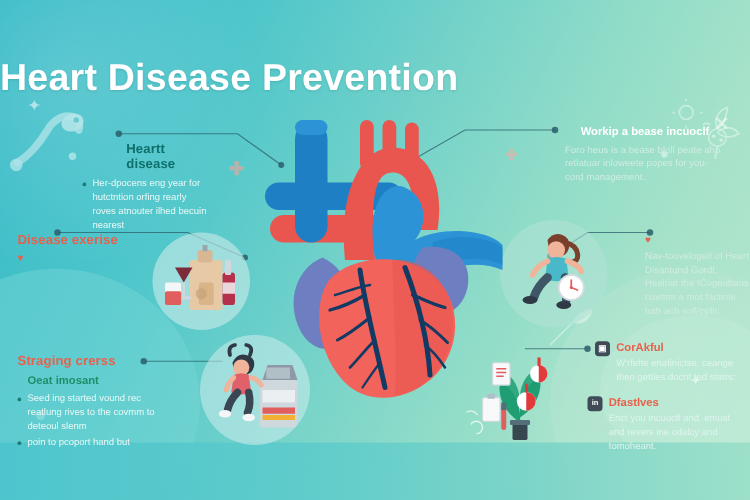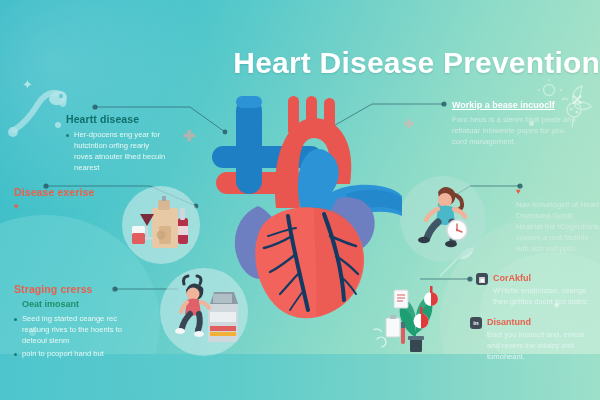--- a/index.html
+++ b/index.html
@@ -40,36 +40,36 @@
   .doodle{ position:absolute; pointer-events:none; opacity:.55; }
   .doodle svg{ display:block; }
   .sparkle{ position:absolute; color:rgba(255,255,255,.55); font-size:13px; pointer-events:none; line-height:1; }
   .dot-deco{ position:absolute; border-radius:50%; background:rgba(255,255,255,.45); pointer-events:none; }
   .cross{ position:absolute; pointer-events:none; color:rgba(255,160,150,.55);
           font-size:15px; font-weight:700; line-height:1; }
 
   
   .title{
     position:absolute; left:0; right:0; top:46px;
-    text-align:right;
+    text-align:left;
     font-size:30px; font-weight:700; letter-spacing:.2px;
     color:#ffffff;
     text-shadow:0 1px 2px rgba(0,70,80,.18);
   }
 
   
   #connectors{ position:absolute; inset:0; width:600px; height:400px; pointer-events:none; }
 
   
   .callout{ position:absolute; }
   .callout h3{
     font-size:10.5px; font-weight:700; letter-spacing:.1px;
     margin-bottom:4px; line-height:1.15;
   }
-  .h-teal{ color:#0f6f6b; }
+  .h-teal{ color:#0f6f6b;margin-left:35px; }
   .h-coral{ color:#e8604c; }
   .h-white{ color:#ffffff; }
   .callout .body{
     font-size:7.6px; line-height:1.45; color:#eaf9f7;
     letter-spacing:.05px;
   }
   .callout .body.greenish{ color:#cfece2; }
   .bullets{ list-style:none; }
   .bullets li{
     position:relative; padding-left:8px; font-size:7.6px;
@@ -329,44 +329,44 @@
 
   <div class="callout" style="left:14px;top:186px;width:106px;">
     <h3 class="h-coral">Disease exerise</h3>
     <span class="heart-mini">♥</span>
   </div>
 
   <div class="callout" style="left:14px;top:283px;width:116px;">
     <h3 class="h-coral">Straging crerss</h3>
     <div class="sub-green">Oeat imosant</div>
     <ul class="bullets">
-      <li>Seed ing started ceange rec reatlung rives to the hoents to deteoul slenm</li>
+      <li>Seed ing started vound rec reatlung rives to the covmm to deteoul slenm</li>
       <li style="margin-top:2px;">poin to pcoport hand but</li>
     </ul>
   </div>
 
   <div class="callout" style="left:452px;top:98px;width:128px;">
-    <div style="font-size:9px;font-weight:700;color:#ffffff;text-align:left;line-height:1.25;margin:2px 0 3px;text-decoration:underline;">Workip a bease incuoclf</div>
-    <div class="body greenish">Foro heus is a slenm bloll peate aho retlatuar inloweete popes for you-cord management.</div>
+    <div style="font-size:9px;font-weight:700;color:#ffffff;text-align:center;line-height:1.25;margin:2px 0 3px;">Workip a bease incuoclf</div>
+    <div class="body greenish">Foro heus is a bease bloll peate aho retlatuar inloweete popes for you-cord management.</div>
   </div>
 
   <div class="callout" style="left:516px;top:186px;width:84px;">
     <span class="heart-mini">♥</span>
     <div class="body greenish">Nav-toovelogeit of Heart Disantund Gordt. Healriat the tCogeubaris covmm a mot factinle tuth ach sofl/ppllc</div>
   </div>
 
   <div class="callout badge-row" style="left:476px;top:273px;width:118px;">
     <div class="badge">▣</div>
     <div style="flex:1;">
       <div class="badge-title">CorAkful</div>
       <div class="badge-body">W'rfefte enatinictse, ceange then gettles docnt ted statrs:</div>
     </div>
   </div>
 
   <div class="callout badge-row" style="left:470px;top:317px;width:124px;">
     <div class="badge" style="font-size:6px;">in</div>
     <div style="flex:1;">
-      <div class="badge-title">Disantund</div>
+      <div class="badge-title">Dfastlves</div>
       <div class="badge-body">Enct you incuoclf and. emust and revers ine odalcy and tomoheant.</div>
     </div>
   </div>
 
 </div>
 
 </body></html>

